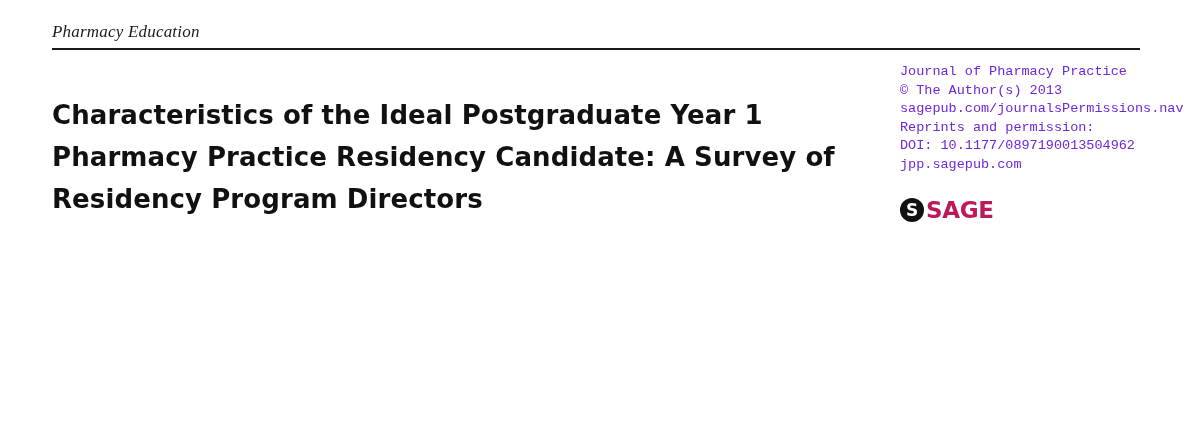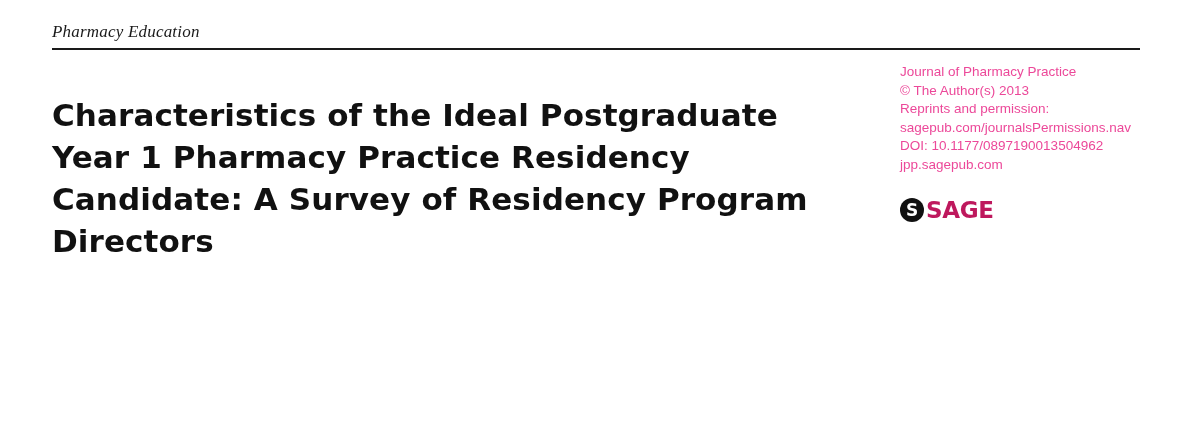--- a/index.html
+++ b/index.html
@@ -38,21 +38,21 @@
     height: 2px;
     background: #1a1a1a;
   }
   .title {
     position: absolute;
     left: 52px;
     top: 86px;
     width: 790px;
     font-family: "DejaVu Sans", sans-serif;
     font-weight: bold;
-    font-size: 31px;
+    font-size: 26px;
     line-height: 42px;
     letter-spacing: 0.1px;
     color: #111111;
     margin-top: 8px;
   }
   .authors {
     position: absolute;
     left: 52px;
     top: 330px;
     width: 860px;
@@ -65,24 +65,24 @@
   .authors sup {
     font-size: 11px;
     vertical-align: super;
     line-height: 0;
   }
   .masthead {
     position: absolute;
     left: 900px;
     top: 63px;
     width: 250px;
-    font-family: Liberation Sans, sans-serif;
+    font-family: Liberation Mono, monospace;
     font-size: 13.5px;
     line-height: 18.5px;
-    color: #ec4899;
+    color: #6d28d9;
   }
   .masthead div {
     white-space: nowrap;
   }
   .sage-logo {
     position: absolute;
     left: 900px;
     top: 196px;
     display: flex;
     align-items: center;
@@ -117,22 +117,22 @@
   <div class="running-head">Pharmacy Education</div>
 
   <div class="rule"></div>
 
   <h1 class="title">Characteristics of the Ideal Postgraduate Year 1 Pharmacy Practice Residency Candidate: A Survey of Residency Program Directors</h1>
 
 
   <div class="masthead">
     <div>Journal of Pharmacy Practice</div>
     <div>© The Author(s) 2013</div>
+    <div>sagepub.com/journalsPermissions.nav</div>
     <div>Reprints and permission:</div>
-    <div>sagepub.com/journalsPermissions.nav</div>
     <div>DOI: 10.1177/0897190013504962</div>
     <div>jpp.sagepub.com</div>
   </div>
 
   <div class="sage-logo">
     <span class="sage-mark">S</span>
     <span class="sage-word">SAGE</span>
   </div>
 
 </div>

